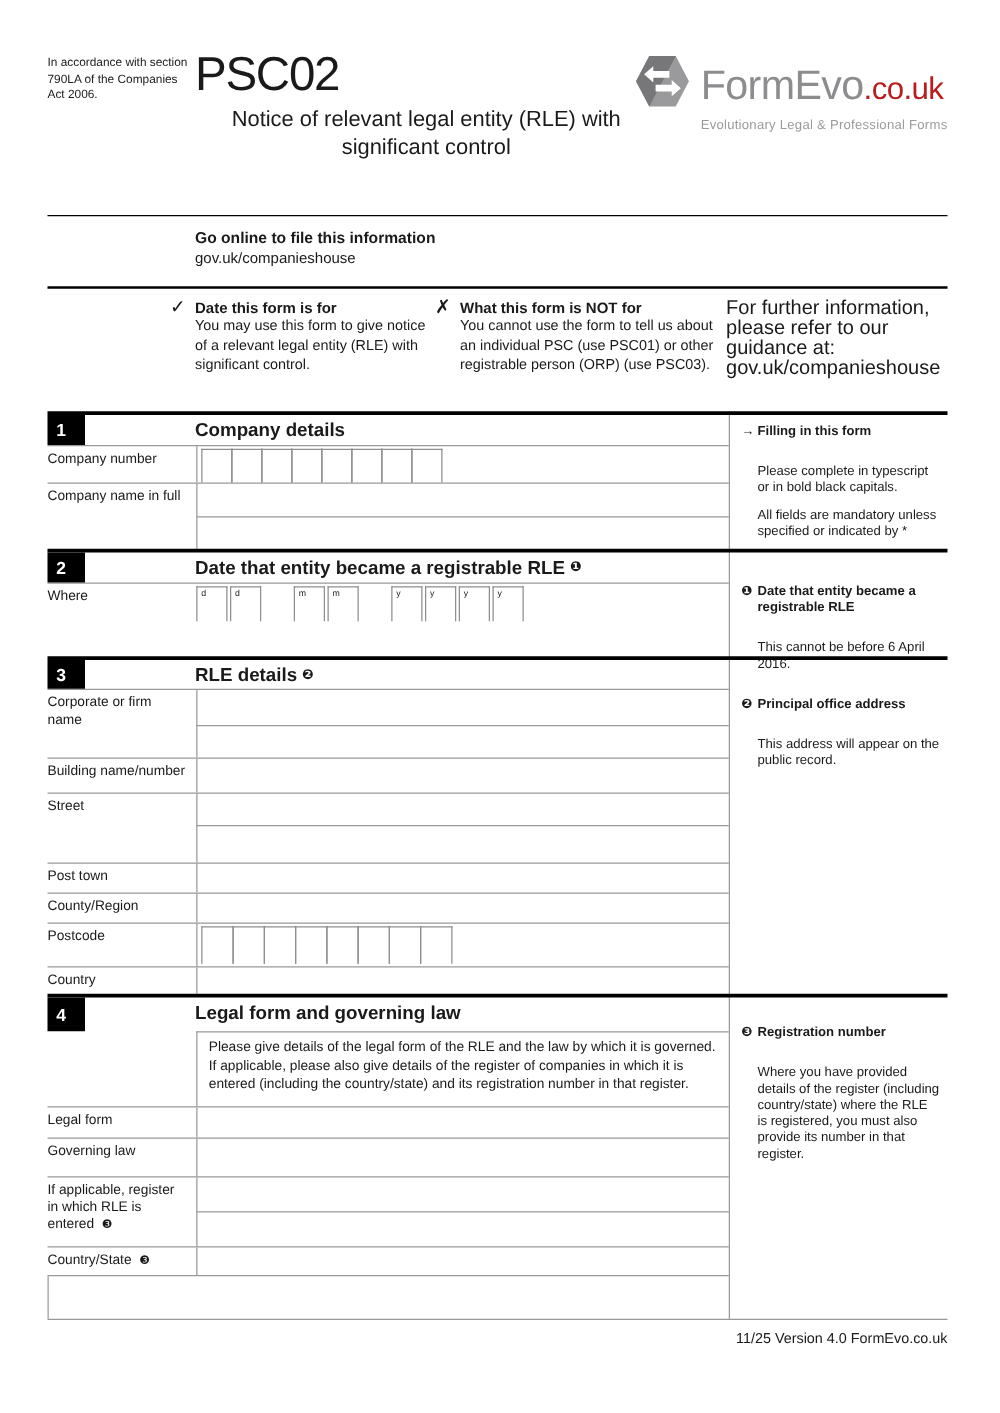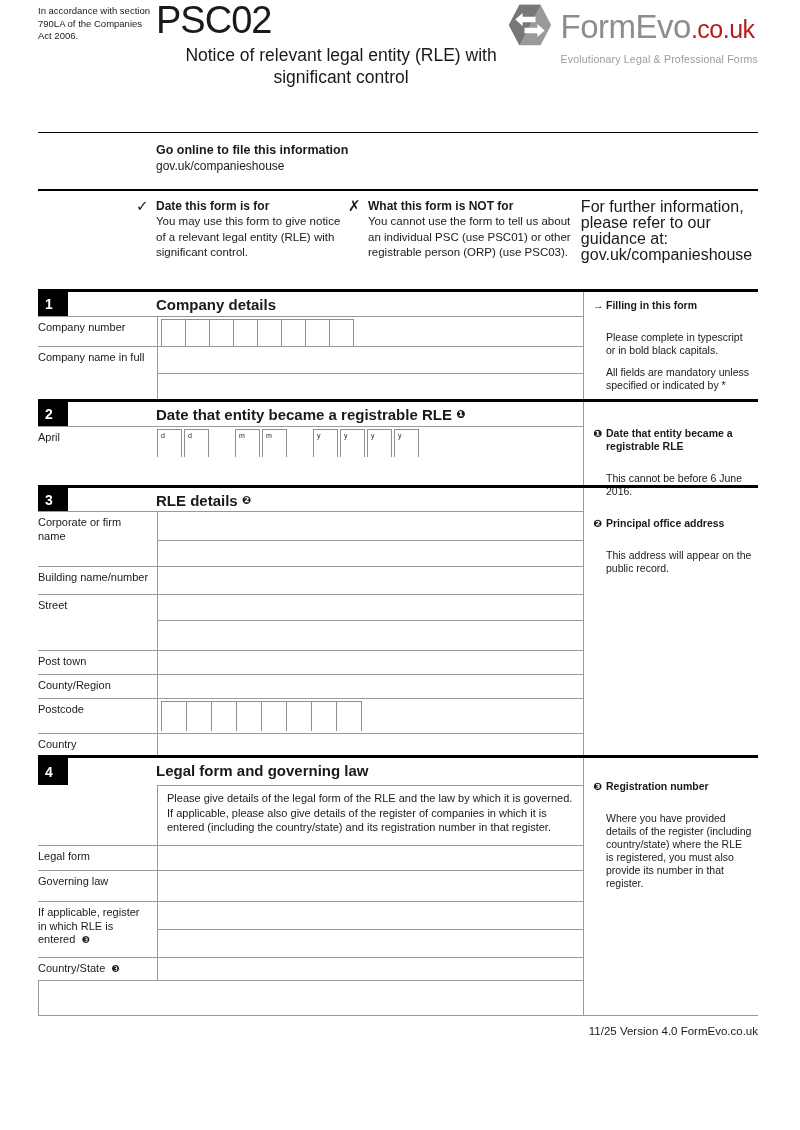--- a/index.html
+++ b/index.html
@@ -1,21 +1,21 @@
 <!DOCTYPE html>
 <html><head>
 <meta charset="utf-8">
 <style>
   html,body { margin:0; padding:0; background:#fff; }
   .page { position:relative; width:800px; height:1130px; background:#fff;
           font-family:"Liberation Sans", "DejaVu Sans", sans-serif; color:#1a1a1a; overflow:hidden; }
   .content { position:absolute; left:38px; top:0; width:720px; }
 
   
-  .hdr { position:relative; height:132px; display:flex; }
+  .hdr { position:relative; margin-top:40px; height:132px; display:flex; }
   .accordance { width:118px; font-size:9.5px; line-height:12.5px; padding-top:5px; }
   .titleblock { width:370px; }
   .form-code { font-size:38px; line-height:40px; letter-spacing:-1px; }
   .form-title { font-size:17.5px; line-height:22px; margin-top:4px;text-align:center; }
   .logo { position:absolute; right:0; top:2px; }
   .logo-row { display:flex; align-items:center; }
   .logo-word { margin-left:8px; font-size:33px; color:#8d8d90; letter-spacing:-0.5px; }
   .logo-suffix { font-size:25px; color:#b91c1c; }
   .logo-tagline { font-size:10.5px; color:#9b9b9e; margin:1px 0 0 54px; letter-spacing:0.2px; }
 
@@ -164,21 +164,21 @@
       <div class="lbl"></div>
       <div class="fld"></div>
     </div>
 
     <div class="secbar"></div>
     <div class="sec-head" style="height:24px">
       <div class="sec-num">2</div>
       <div class="sec-title"><span>Date that entity became a registrable RLE</span><span class="mk">❶</span></div>
     </div>
     <div class="row nb" style="height:33px">
-      <div class="lbl">April</div>
+      <div class="lbl">Where</div>
       <div class="fld noleft">
         <div class="dgroup" style="padding-top:2px">
           <span class="dbox">d</span>
           <span class="dbox">d</span>
           <span class="dgap"></span>
           <span class="dbox">m</span>
           <span class="dbox">m</span>
           <span class="dgap"></span>
           <span class="dbox">y</span>
           <span class="dbox">y</span>
@@ -282,21 +282,21 @@
           <span class="nht">Filling in this form</span>
         </div>
         <div class="nb1">Please complete in typescript or in bold black capitals.</div>
         <div class="nb1 gap">All fields are mandatory unless specified or indicated by *</div>
       </div>
       <div class="note" style="top:138px">
         <div class="nh">
           <span class="nmk">❶</span>
           <span class="nht">Date that entity became a registrable RLE</span>
         </div>
-        <div class="nb1">This cannot be before 6 June 2016.</div>
+        <div class="nb1">This cannot be before 6 April 2016.</div>
       </div>
       <div class="note" style="top:228px">
         <div class="nh">
           <span class="nmk">❷</span>
           <span class="nht">Principal office address</span>
         </div>
         <div class="nb1">This address will appear on the public record.</div>
       </div>
       <div class="note" style="top:491px">
         <div class="nh">

